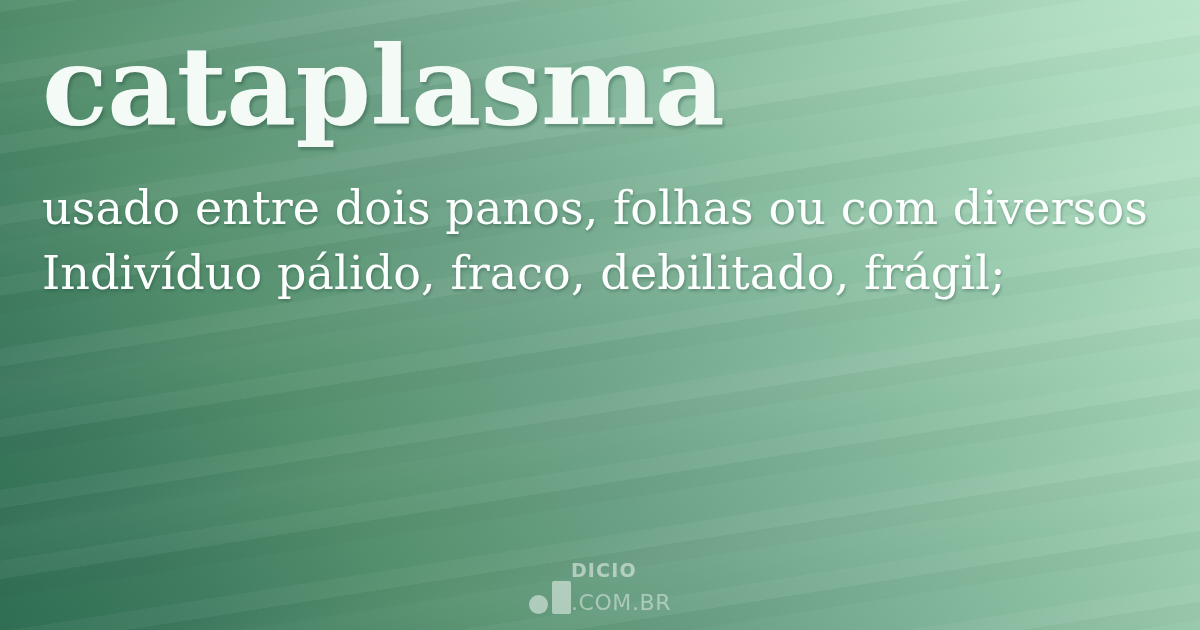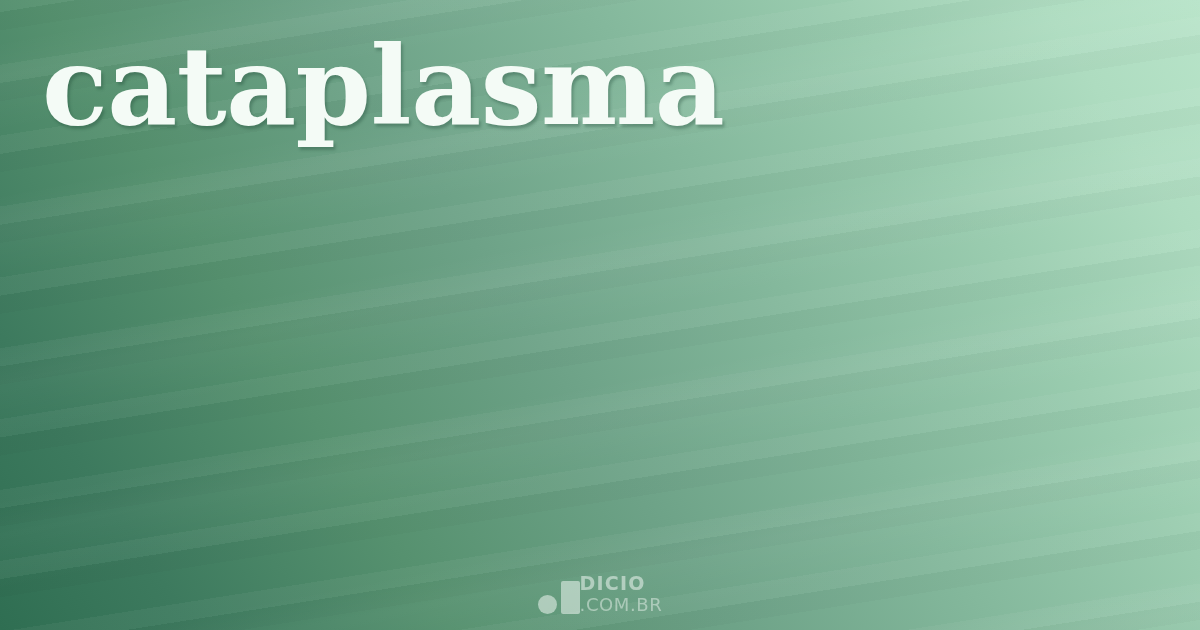--- a/index.html
+++ b/index.html
@@ -138,40 +138,42 @@
     line-height: 1;
     font-family: "DejaVu Sans", "Liberation Sans", sans-serif;
   }
   .logo-name {
     font-size: 19px;
     font-weight: 700;
     letter-spacing: 1.2px;
     color: #eef6f1;
   }
   .logo-tld {
-    font-size: 18px;
+    font-size: 22px;
     font-weight: 400;
     letter-spacing: 0.6px;
     color: #dfece4;
-    margin-top: 3px;
+    margin-top: 12px;
   }
 </style>
 </head>
 <body>
 
 <div id="card">
 
   <div id="stripes"></div>
   <div id="sweep"></div>
 
   <div id="content">
 
     <h1 class="word">cataplasma</h1>
 
     <div class="defs">
+      <div class="defline">usado entre dois panos, folhas ou com diversos</div>
+      <div class="defline">Indivíduo pálido, fraco, debilitado, frágil;</div>
     </div>
 
     <div id="logo">
       <div class="logo-mark">
         <span class="logo-dot"></span>
         <span class="logo-bar"></span>
       </div>
       <div class="logo-text">
         <span class="logo-name">DICIO</span>
         <span class="logo-tld">.COM.BR</span>

